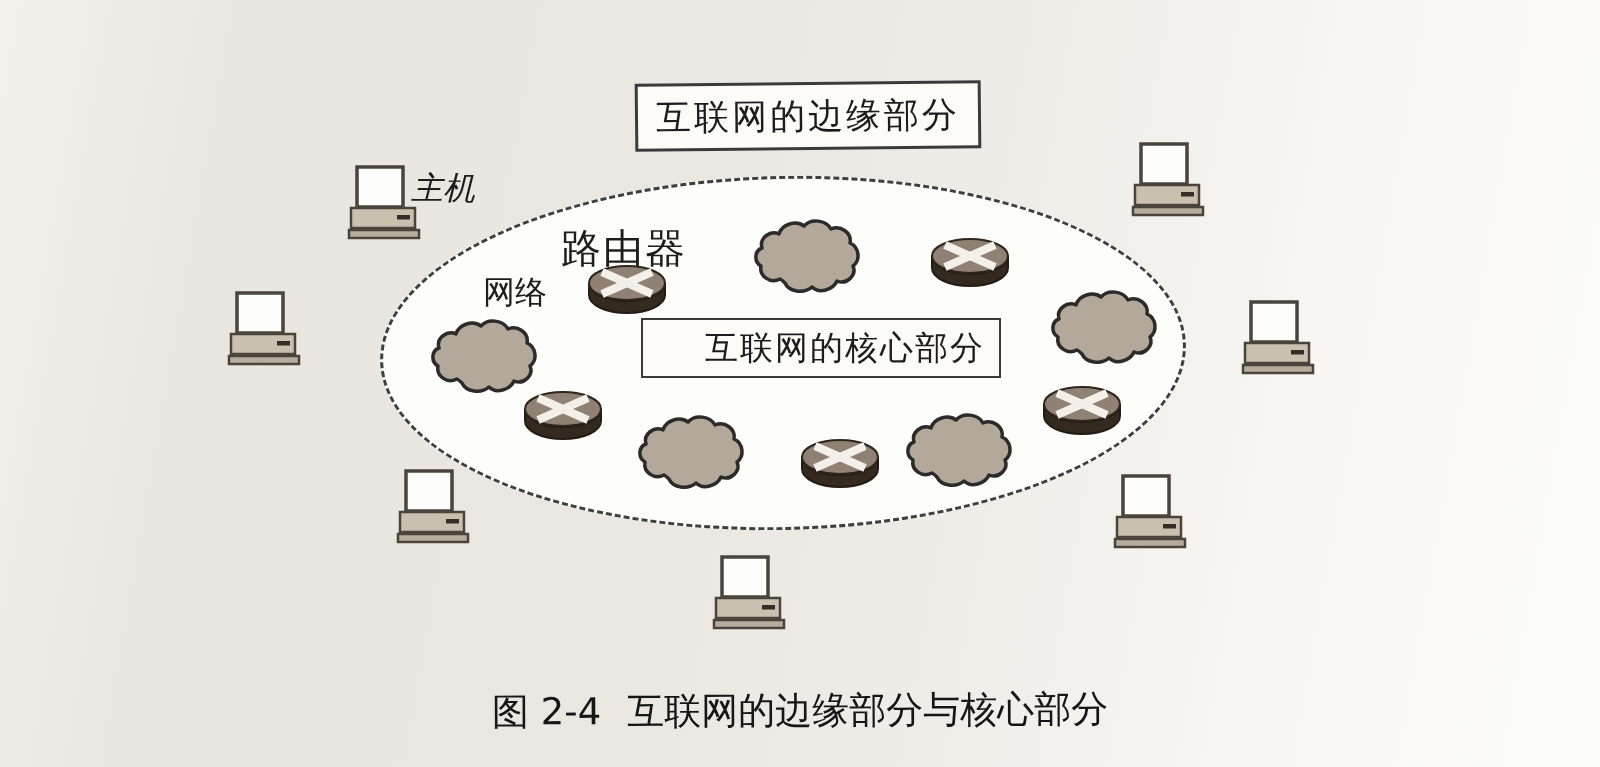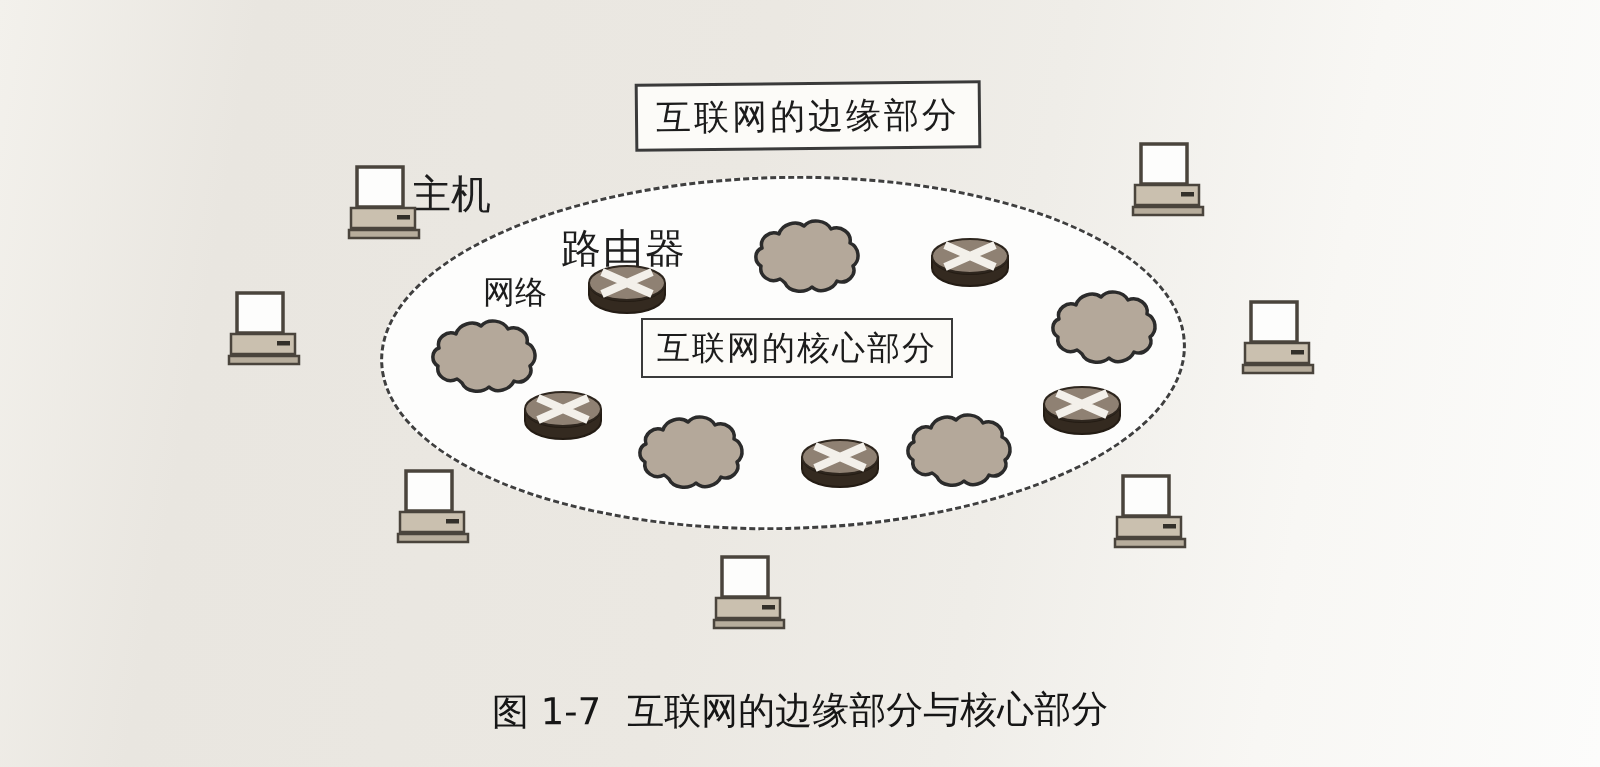--- a/index.html
+++ b/index.html
@@ -15,24 +15,24 @@
     border:3.5px dashed #3f3f3f; border-radius:50%;
     background:#fdfdfc; transform:rotate(-1.2deg);
   }
   
   .label-box {
     position:absolute; background:#fcfbf8; border:3px solid #3a3a3a;
     display:flex; align-items:center; justify-content:center;
     white-space:nowrap; color:#1c1c1c;
   }
   .edge-box { left:635px; top:82px; width:340px; height:62px; font-size:35px; letter-spacing:3px; transform:rotate(-0.6deg); }
-  .core-box { left:641px; top:318px; width:308px; height:56px; font-size:33px; letter-spacing:2px; border-width:2.5px; }
+  .core-box { left:641px; top:318px; width:308px; height:56px; font-size:33px; letter-spacing:2px; border-width:2.5px;padding-left:48px; }
   
   .anno { position:absolute; font-weight:500; white-space:nowrap; }
-  .host-label    { left:411px; top:167px; font-size:40px; }
+  .host-label    { left:411px; top:167px; font-size:32px;font-style:italic; }
   .router-label  { left:561px; top:221px; font-size:40px; letter-spacing:2px; }
   .network-label { left:447px; top:271px; font-size:32px;margin-left:36px; }
   
   .icon { position:absolute; }
   .host   { width:74px;  height:78px; }
   .router { width:80px;  height:56px; }
   .cloud  { width:110px; height:78px; }
   
   .caption {
     position:absolute; left:492px; top:686px; display:flex; gap:26px;
@@ -130,17 +130,17 @@
       <use href="#sym-cloud"></use>
     </svg>
   <svg class="icon cloud" style="left:637px;top:413px">
       <use href="#sym-cloud"></use>
     </svg>
   <svg class="icon cloud" style="left:905px;top:411px">
       <use href="#sym-cloud"></use>
     </svg>
 
   <div class="caption">
-    <span>图 1-7</span>
+    <span>图 2-4</span>
     <span>互联网的边缘部分与核心部分</span>
   </div>
 
 </div>
 
 </body></html>

